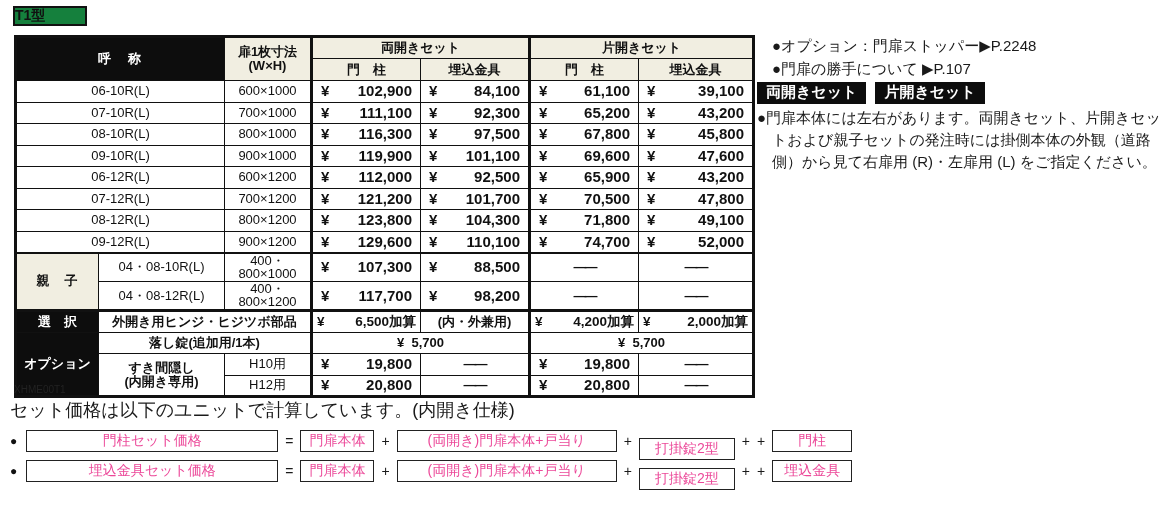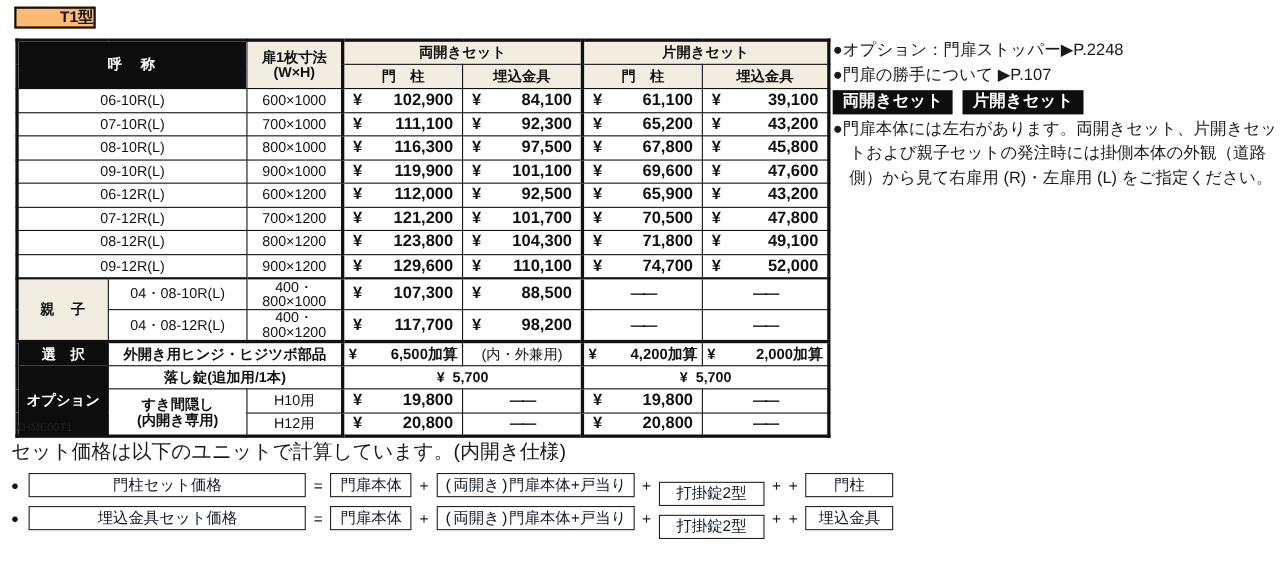--- a/index.html
+++ b/index.html
@@ -6,22 +6,22 @@
   body {
     width:1171px; height:522px; background:#ffffff;
     font-family:"Liberation Sans","DejaVu Sans",sans-serif;
     color:#111; position:relative; overflow:hidden;
   }
   #page { position:relative; width:1171px; height:522px; }
 
   
   .model-box {
     position:absolute; left:13px; top:6px; width:74px; height:20px;
-    border:2px solid #111; display:flex; align-items:center; justify-content:flex-end;
-    font-size:14px; font-weight:bold; background:#fdba74;
+    border:2px solid #111; display:flex; align-items:center; justify-content:flex-start;
+    font-size:14px; font-weight:bold; background:#15803d;
   }
 
   
   .tbl-wrap { position:absolute; left:14px; top:35px; }
   table.price { border-collapse:collapse; table-layout:fixed; width:738px; border:3px solid #111;padding-left:14px; }
   table.price th, table.price td {
     border:1px solid #111; text-align:center; vertical-align:middle;
     padding:0; overflow:hidden; height:21.5px; line-height:1.05;
     font-size:13px; background:#fff;
   }
@@ -33,55 +33,55 @@
   th.set-h  { font-size:13px; font-weight:bold; }
   th.sub-h  { font-size:13px; font-weight:bold; border-bottom:2px solid #111; }
   .gs  { border-left:3px solid #111 !important; }
   .st  { border-top:2px solid #111 !important; }
   .st2 { border-top:3px solid #111 !important; }
   td.name   { font-size:13px; font-weight:500; }
   td.size   { font-size:12.5px; font-weight:500; }
   td.size-sm{ font-size:10.5px; font-weight:500; }
   td.label  { font-size:13.5px; font-weight:bold; letter-spacing:1px; }
   td.bold13 { font-size:13px; font-weight:bold; }
-  td.bold12 { font-size:12.5px; font-weight:normal; }
+  td.bold12 { font-size:12.5px; font-weight:bold; }
   td.dash   { font-weight:bold; letter-spacing:-2px; font-size:14px; }
   td.money-c{ font-size:15px; font-weight:bold; white-space:pre; }
   .price-flex {
     display:flex; justify-content:space-between; align-items:center;
     padding:0 8px; font-size:15px; font-weight:bold;
   }
   td.addcell .price-flex { font-size:13.5px; padding:0 4px; }
 
   
   .code-label { position:absolute; left:14px; top:384px; font-size:10px; color:#222; }
 
   
   .side-notes { position:absolute; left:757px; top:34px; width:413px; font-size:15px; line-height:23px; color:#1a1a1a; }
-  .side-notes .note-line { white-space:nowrap; }
+  .side-notes .note-line { white-space:nowrap;margin-left:15px; }
   .badge-row { margin:2px 0 3px 0; display:flex; gap:9px; }
   .badge {
     background:#0d0d0d; color:#fff; font-weight:bold; font-size:15px;
     padding:0px 9px 2px 9px; line-height:20px; display:inline-block;
   }
   .note-body { line-height:22px; padding-left:15px; text-indent:-15px; }
 
   
   .bottom { position:absolute; left:10px; top:398px; width:1160px; }
   .bottom-intro { font-size:18px; color:#1a1a1a; }
   .formula-row { display:flex; align-items:center; gap:7px; margin-top:7px; height:23px; font-size:14px; }
   .formula-row .bullet { font-size:12px; margin-right:2px; }
   .fbox {
     border:1.5px solid #222; background:#fff; height:22px;
     display:flex; align-items:center; justify-content:center;
-    font-size:14px; color:#0f172a; flex:none;
+    font-size:14px; color:#ec4899; flex:none;
   }
   .fbox.result { width:252px; }
   .fbox.fp0 { width:74px; }
-  .fbox.fp1 { width:180px;font-family:Liberation Mono, monospace; }
+  .fbox.fp1 { width:220px; }
   .fbox.fp2 { width:96px;margin-top:16px; }
   .fbox.fp3 { width:236px; }
   .fbox.fp4 { width:80px; }
   .op { font-size:14px; color:#1a1a1a; flex:none; }
 </style>
 </head>
 <body>
 
 <div id="page">
 

